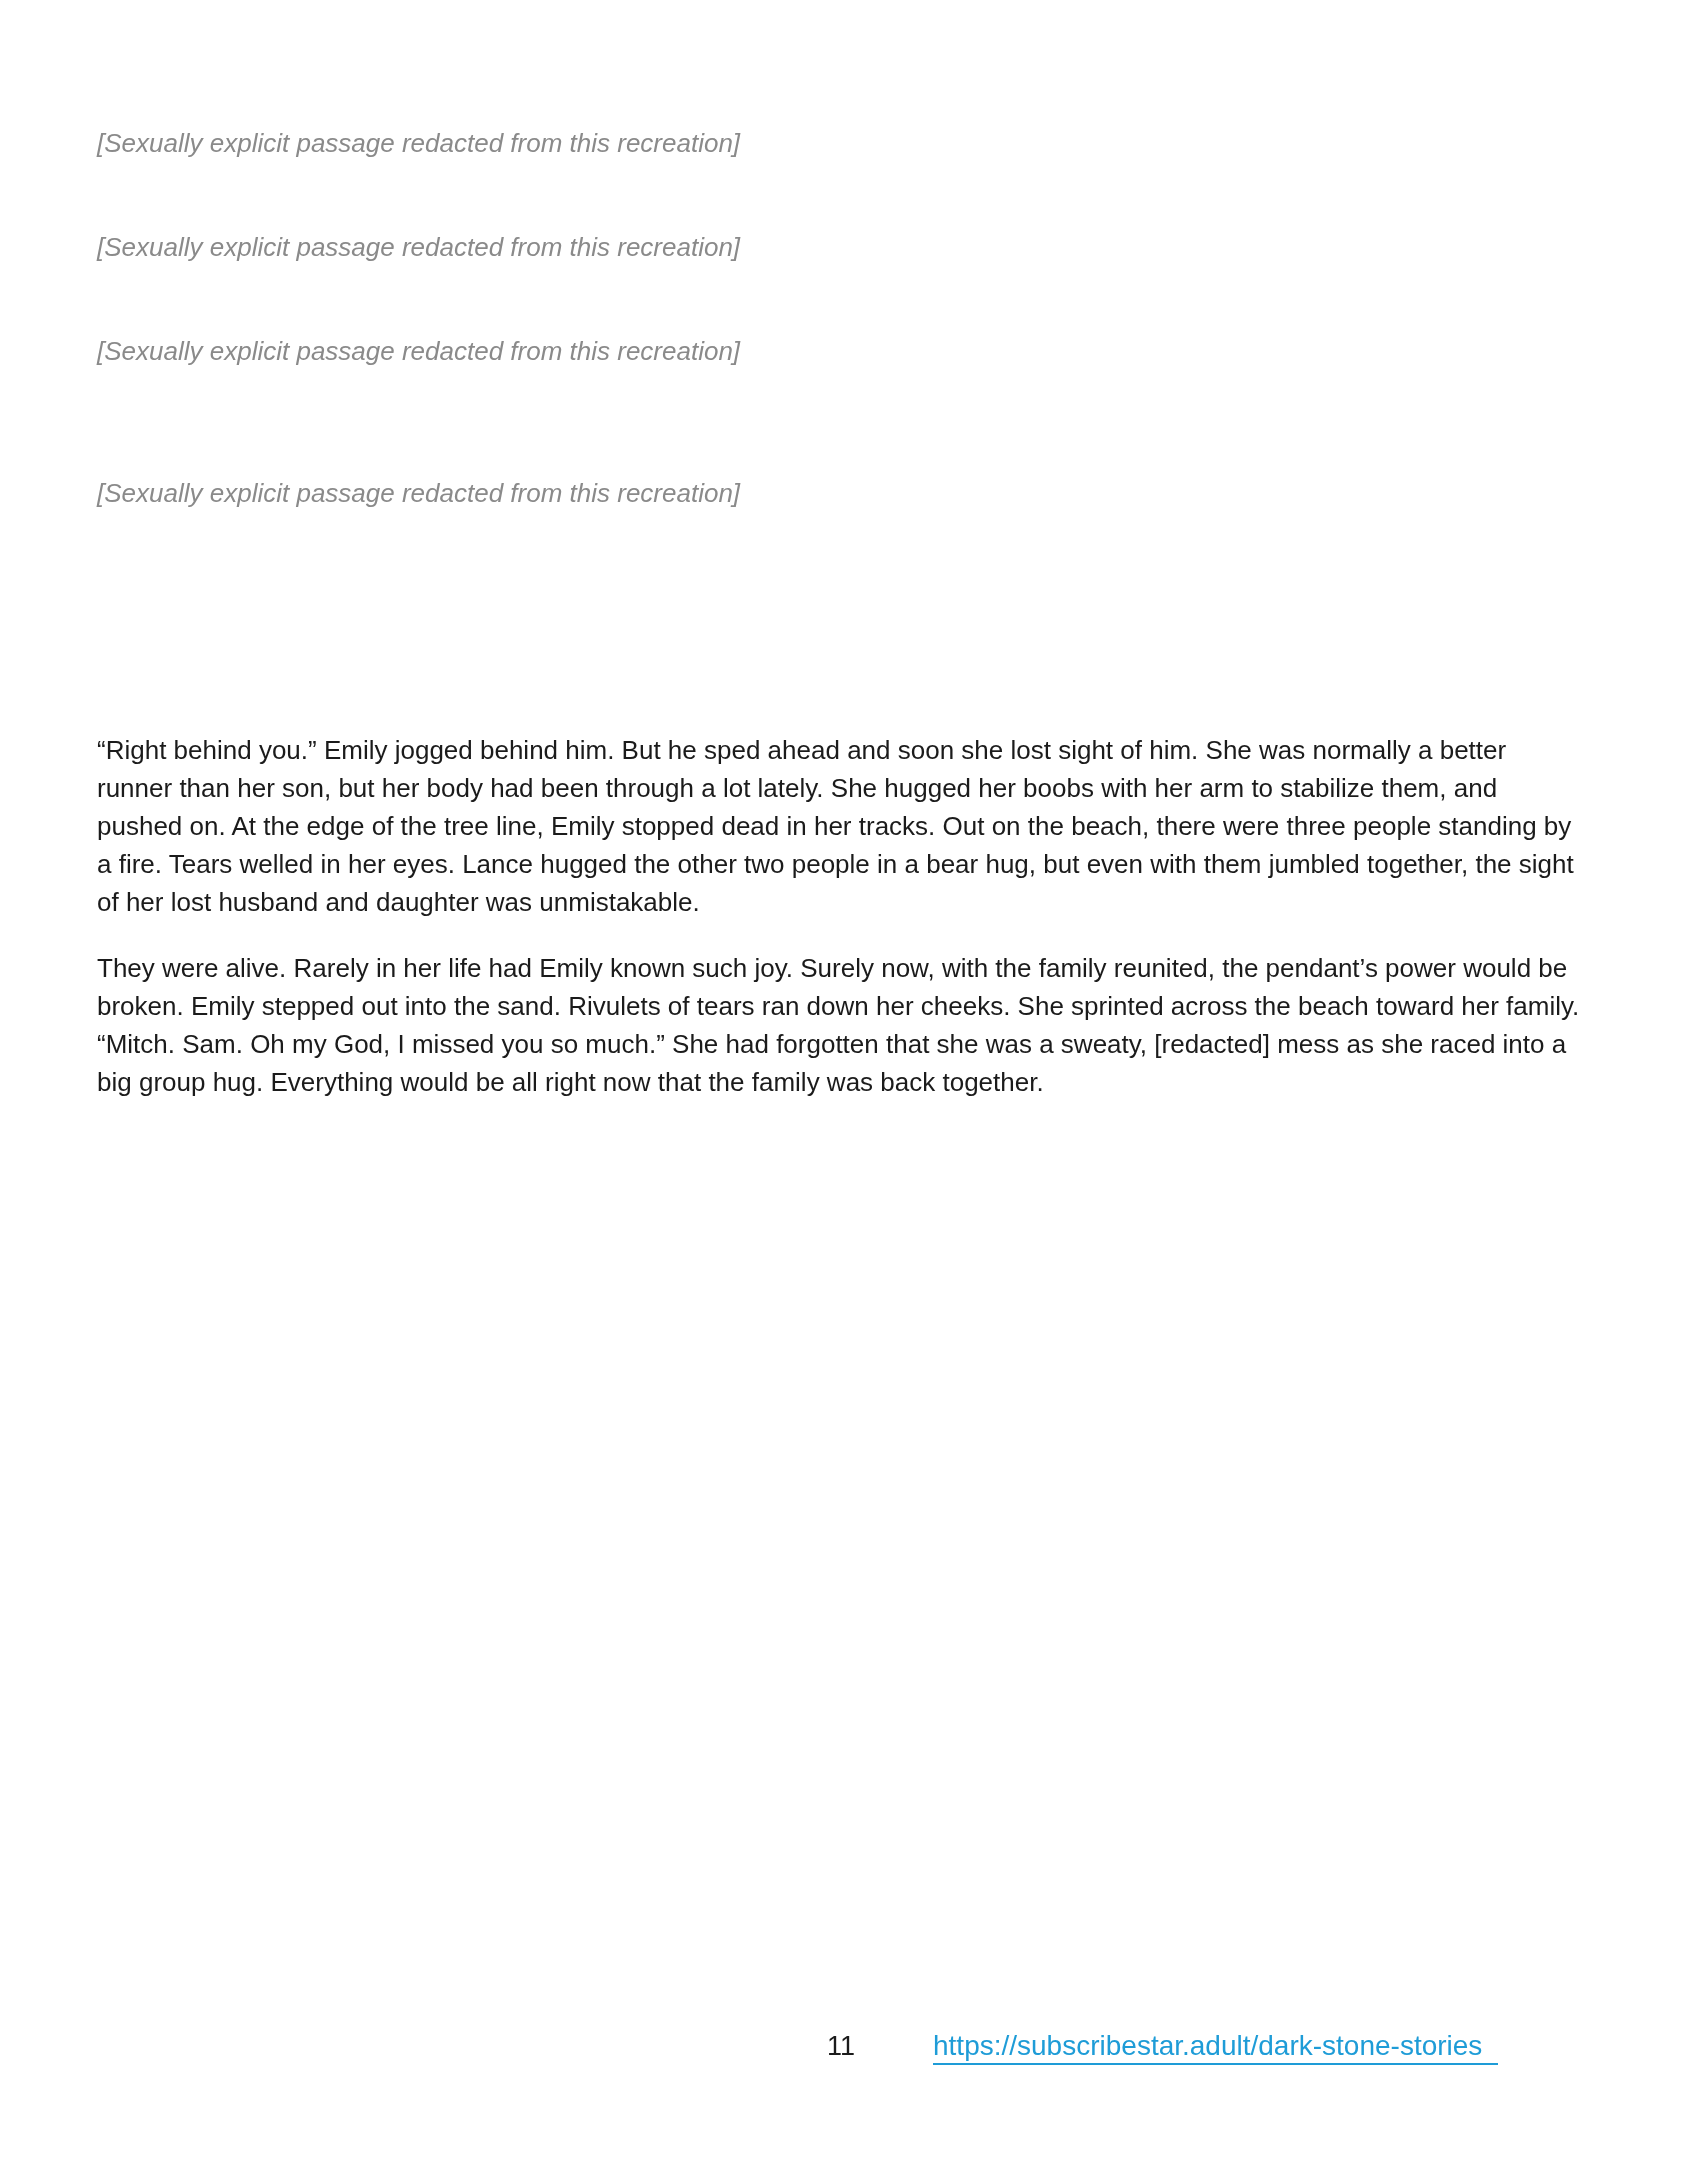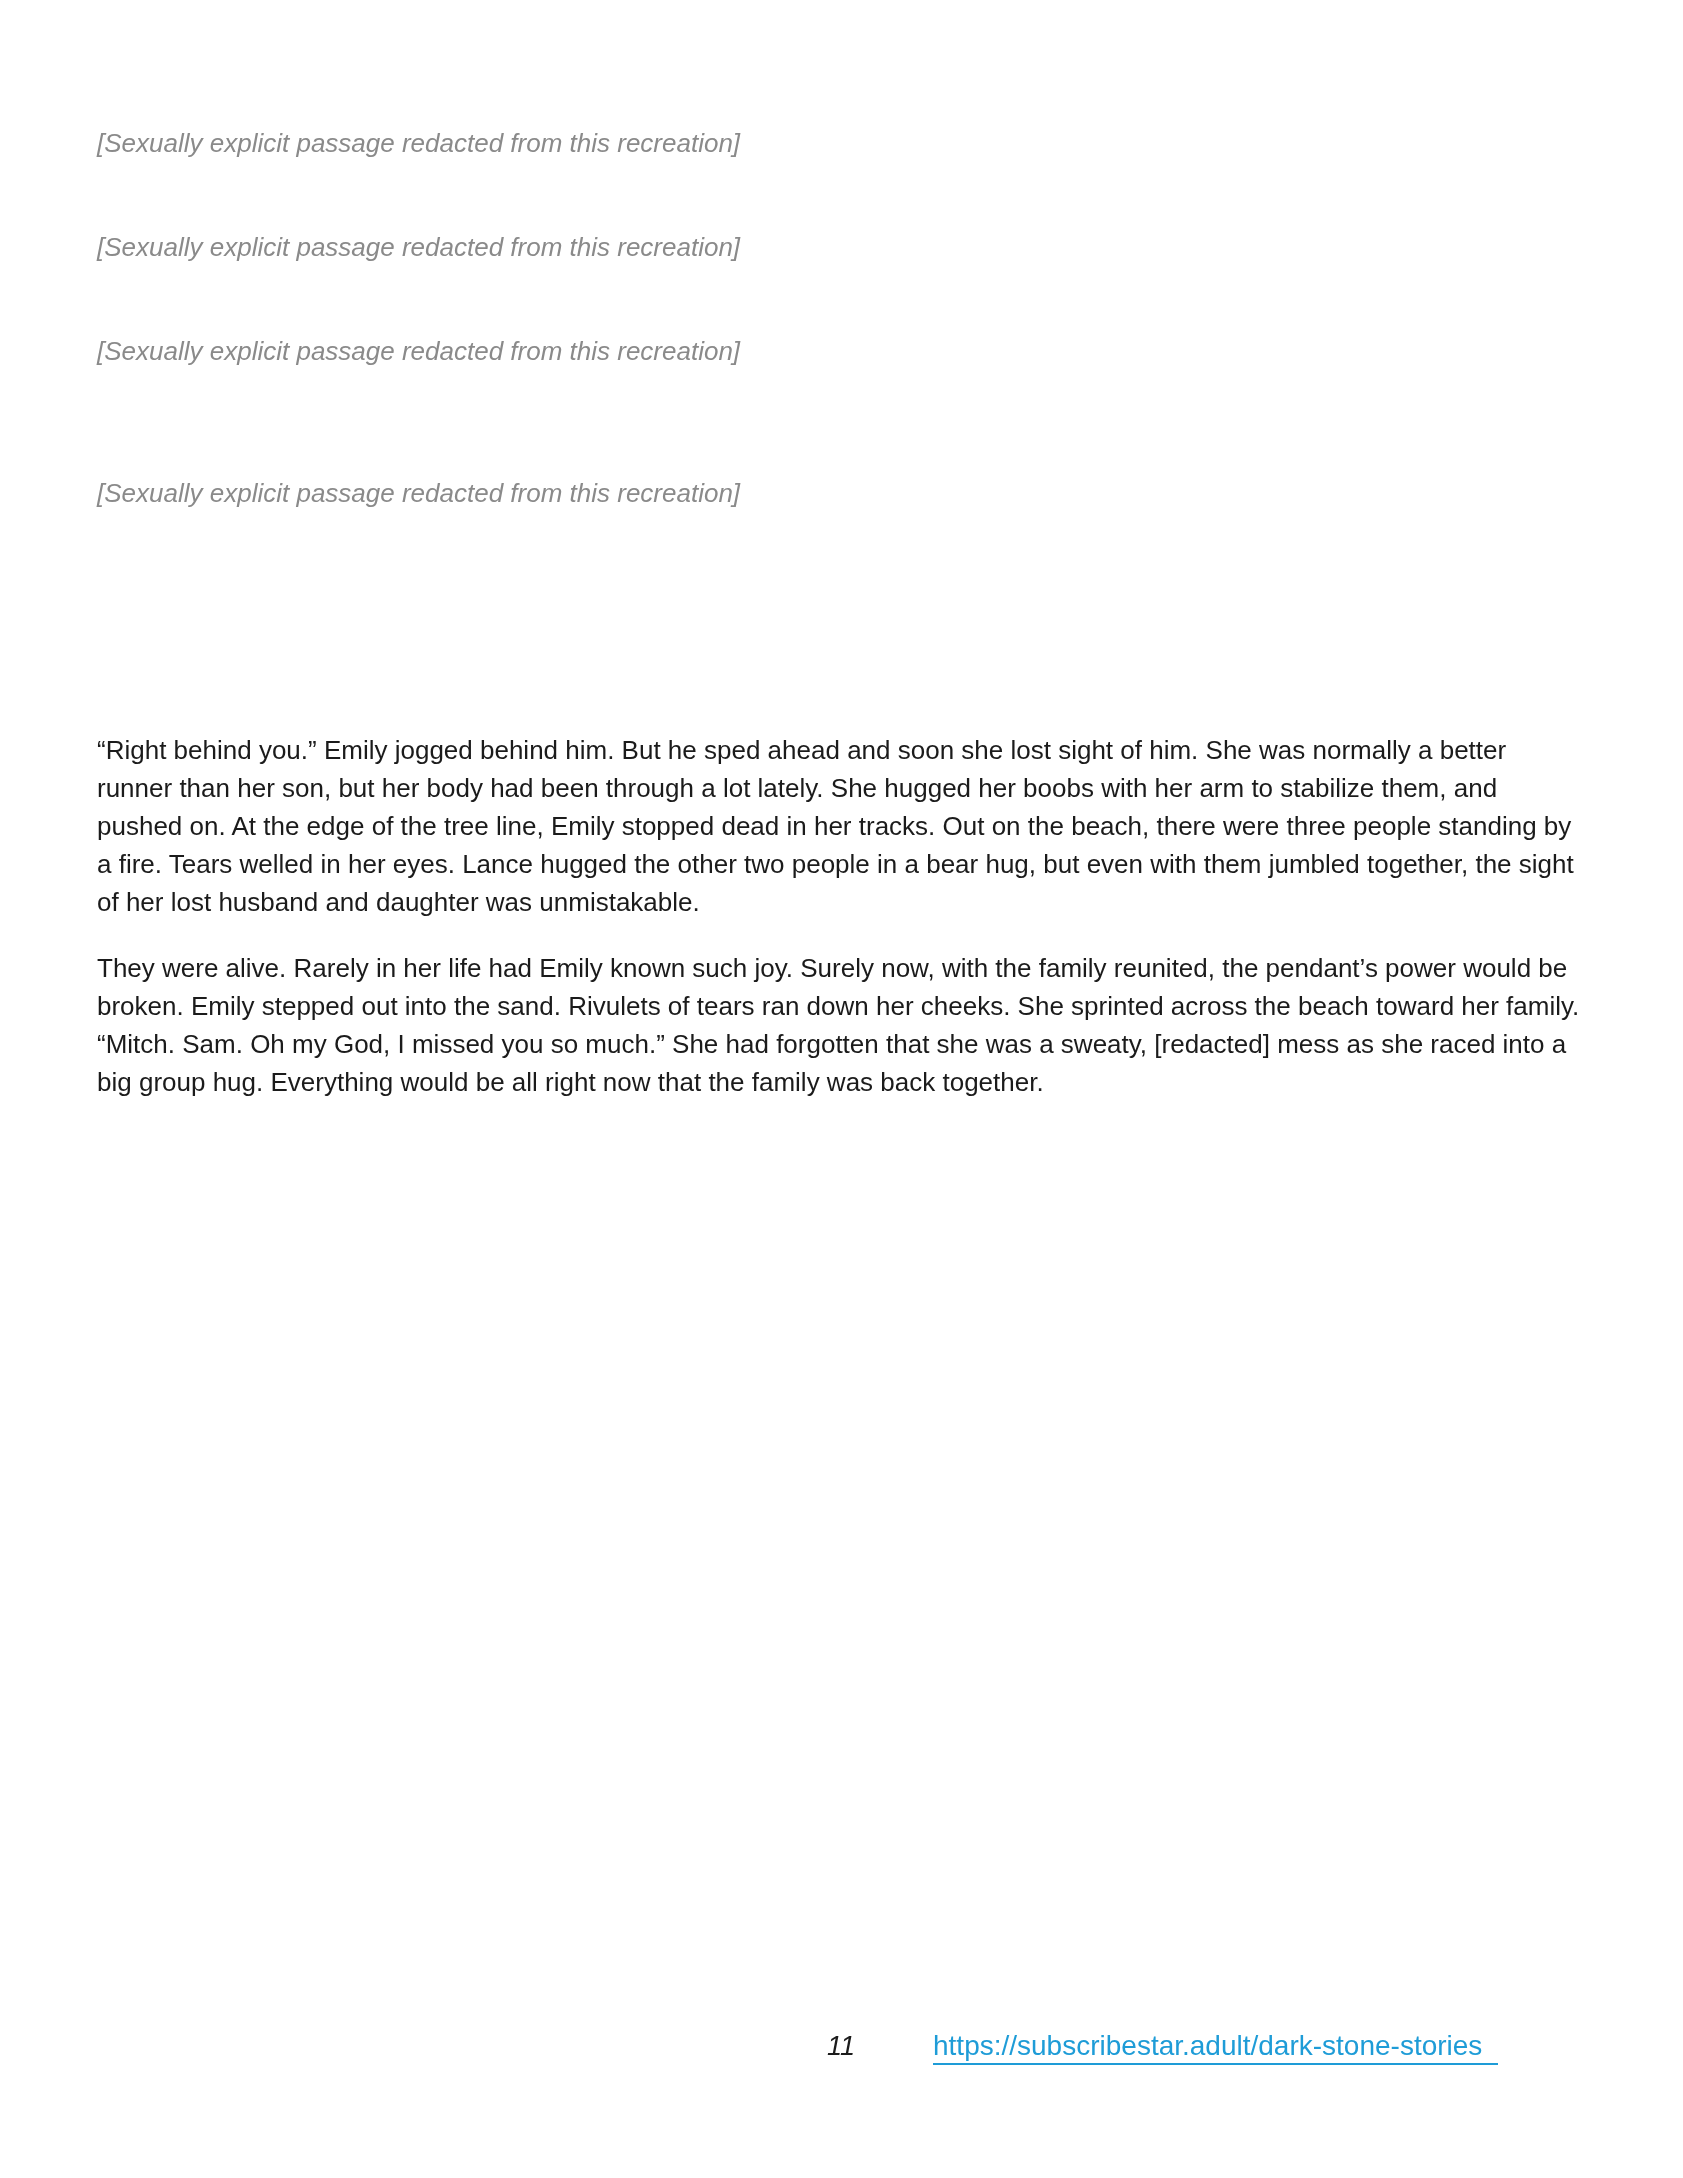--- a/index.html
+++ b/index.html
@@ -49,21 +49,20 @@
     width: 1683px;
     height: 40px;
   }
   .page-num {
     position: absolute;
     left: 827px;
     top: 0;
     font-size: 27px;
     line-height: 34px;
     color: #1b1b1b;
-    font-style: italic;
   }
   .footer-link {
     position: absolute;
     left: 933px;
     top: 0;
     font-size: 28px;
     line-height: 34px;
     color: #1e9cd7;
     text-decoration: none;
     border-bottom: 2px solid #f9a8d4;

